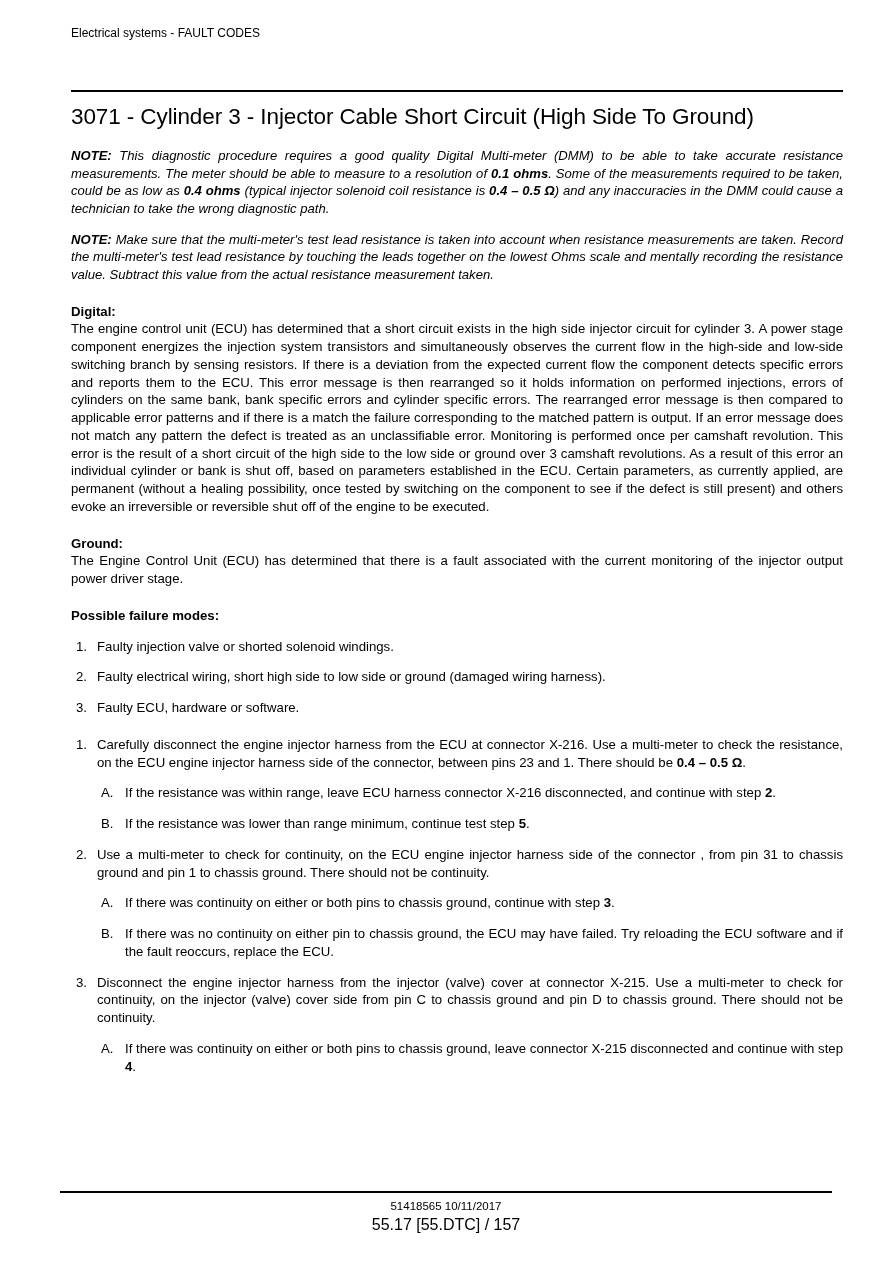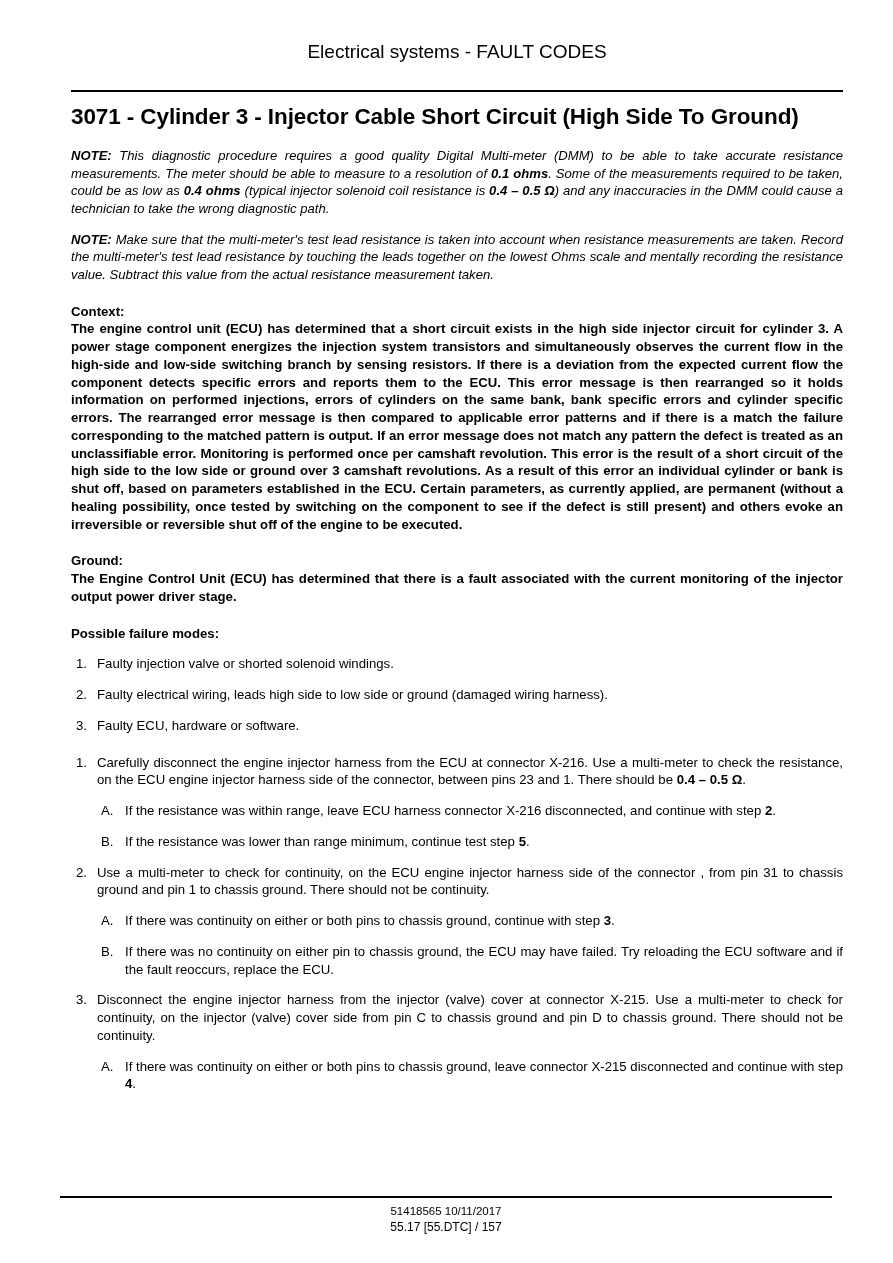--- a/index.html
+++ b/index.html
@@ -15,41 +15,40 @@
     position: relative;
     width: 893px;
     height: 1263px;
     margin: 0 auto;
     background: #ffffff;
     box-sizing: border-box;
     overflow: hidden;
   }
   .running-header {
     position: absolute;
-    top: 41px;
+    top: 26px;
     left: 71px;
     width: 772px;
-    text-align: center;
-    font-size: 19px;
+    font-size: 12px;
     line-height: 1.2;
   }
   .content {
     position: absolute;
     top: 90px;
     left: 71px;
     width: 772px;
   }
   .rule-top {
     border-top: 2px solid #000000;
     width: 100%;
     margin: 0 0 10px 0;
   }
   h1.doc-title {
     font-size: 22.5px;
-    font-weight: bold;
+    font-weight: normal;
     line-height: 1.30;
     margin: 0 0 16px 0;
     letter-spacing: -0.1px;
   }
   p {
     margin: 0;
   }
   .note {
     font-style: italic;
     font-size: 13.1px;
@@ -72,21 +71,20 @@
     font-size: 13.2px;
     font-weight: bold;
     line-height: 1.35;
     margin: 0;
   }
   .body-text {
     font-size: 13.2px;
     line-height: 1.345;
     text-align: justify;
     margin: 0;
-    font-weight: bold;
   }
   ol.num-list {
     list-style: none;
     margin: 0;
     padding: 0;
   }
   ol.num-list > li {
     position: relative;
     padding-left: 26px;
     font-size: 13.2px;
@@ -142,21 +140,21 @@
     width: 100%;
   }
   .footer-line1 {
     text-align: center;
     font-size: 11.5px;
     line-height: 1.25;
     margin-top: 6px;
   }
   .footer-line2 {
     text-align: center;
-    font-size: 12px;
+    font-size: 16px;
     line-height: 1.25;
     margin-top: 2px;
   }
 </style>
 </head>
 <body>
 
 <div class="page">
 
   <div class="running-header">Electrical systems - FAULT CODES</div>
@@ -169,37 +167,37 @@
 
     <p class="note">
       <span class="lead">NOTE:</span><span> This diagnostic procedure requires a good quality Digital Multi-meter (DMM) to be able to take accurate resistance measurements.  The meter should be able to measure to a resolution of </span><b>0.1 ohms</b><span>.  Some of the measurements required to be taken, could be as low as </span><b>0.4 ohms</b><span> (typical injector solenoid coil resistance is </span><b>0.4 – 0.5 Ω</b><span>) and any inaccuracies in the DMM could cause a technician to take the wrong diagnostic path.</span>
     </p>
 
     <p class="note">
       <span class="lead">NOTE:</span><span> Make sure that the multi-meter's test lead resistance is taken into account when resistance measurements are taken.  Record the multi-meter's test lead resistance by touching the leads together on the lowest Ohms scale and mentally recording the resistance value.  Subtract this value from the actual resistance measurement taken.</span>
     </p>
 
     <div class="section">
-      <p class="section-heading">Context:</p>
+      <p class="section-heading">Digital:</p>
       <p class="body-text">The engine control unit (ECU) has determined that a short circuit exists in the high side injector circuit for cylinder 3. A power stage component energizes the injection system transistors and simultaneously observes the current flow in the high-side and low-side switching branch by sensing resistors. If there is a deviation from the expected current flow the component detects specific errors and reports them to the ECU. This error message is then rearranged so it holds information on performed injections, errors of cylinders on the same bank, bank specific errors and cylinder specific errors.  The rearranged error message is then compared to applicable error patterns and if there is a match the failure corresponding to the matched pattern is output. If an error message does not match any pattern the defect is treated as an unclassifiable error.  Monitoring is performed once per camshaft revolution.  This error is the result of a short circuit of the high side to the low side or ground over 3 camshaft revolutions.  As a result of this error an individual cylinder or bank is shut off, based on parameters established in the ECU. Certain parameters, as currently applied, are permanent (without a healing possibility, once tested by switching on the component to see if the defect is still present) and others evoke an irreversible or reversible shut off of the engine to be executed.</p>
     </div>
 
     <div class="section">
       <p class="section-heading">Ground:</p>
       <p class="body-text">The Engine Control Unit (ECU) has determined that there is a fault associated with the current monitoring of the injector output power driver stage.</p>
     </div>
 
     <div class="section">
       <p class="section-heading">Possible failure modes:</p>
       <ol class="num-list">
         <li class="ragged">
           <span class="marker">1.</span><span>Faulty injection valve or shorted solenoid windings.</span>
         </li>
         <li class="ragged">
-          <span class="marker">2.</span><span>Faulty electrical wiring, leads high side to low side or ground (damaged wiring harness).</span>
+          <span class="marker">2.</span><span>Faulty electrical wiring, short high side to low side or ground (damaged wiring harness).</span>
         </li>
         <li class="ragged">
           <span class="marker">3.</span><span>Faulty ECU, hardware or software.</span>
         </li>
       </ol>
     </div>
 
     <div class="section">
 
       <ol class="num-list">

